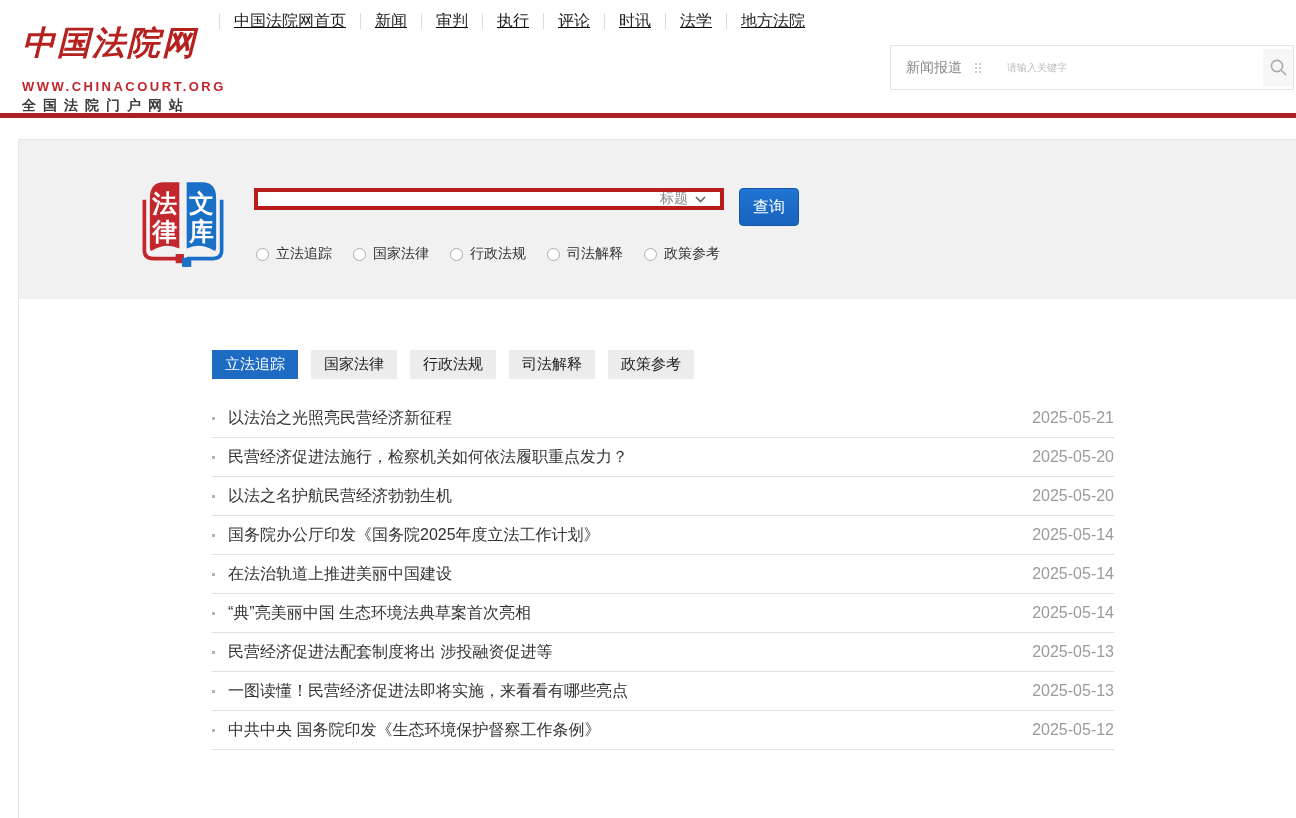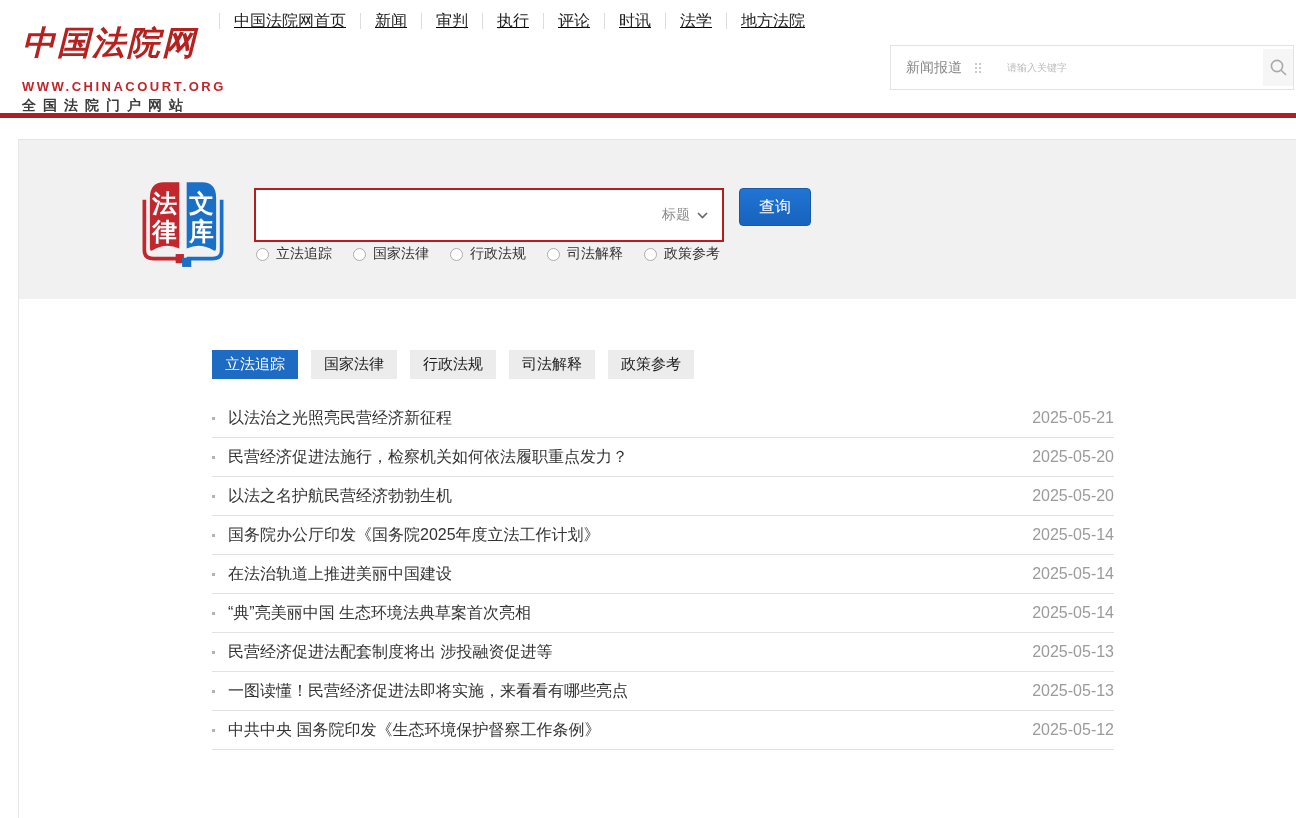--- a/index.html
+++ b/index.html
@@ -33,27 +33,27 @@
   .redbar { width:100%; height:5px; background:#ab2024; }
 
   
   .container { margin-left:18px; margin-top:21px; border-left:1px solid #e7e7e7;
     min-height:679px; background:#fff; }
 
   .panel { position:relative; height:160px; background:#f1f1f1; border-top:1px solid #e4e4e4; }
 
   .booklogo { position:absolute; left:118px; top:32px; width:92px; height:96px; }
 
-  .q-input { position:absolute; left:235px; top:48px; width:470px; height:54px;
-    background:#fff; border:2px solid #b91c1c; display:flex; align-items:center; }
+  .q-input { position:absolute; left:235px; top:48px; width:470px; height:22px;
+    background:#fff; border:4px solid #b91c1c; display:flex; align-items:center; }
   .q-text { flex:1; border:none; outline:none; background:transparent; font-size:15px;
     color:#333; padding:0 12px; min-width:0; }
   .q-select { display:flex; align-items:center; gap:7px; padding-right:14px; cursor:pointer; }
   .q-select-label { font-size:14px; color:#8a8a8a; white-space:nowrap; }
-  .q-btn { position:absolute; left:720px; top:48px; width:72px; height:38px;
+  .q-btn { position:absolute; left:720px; top:48px; width:60px; height:38px;
     background:linear-gradient(#2174d4,#1763bd); border:1px solid #155aa9; border-radius:4px;
     color:#fff; font-size:16px; cursor:pointer; font-family:inherit; }
 
   .radio-row { position:absolute; left:237px; top:105px; display:flex; align-items:center; }
   .radio-group { display:flex; align-items:center; margin-right:21px; cursor:pointer; }
   .radio-circle { width:13px; height:13px; border:1px solid #adadad; border-radius:50%;
     background:#fff; margin-right:7px; flex:none; }
   .radio-label { font-size:14px; color:#333; white-space:nowrap; }
 
   

